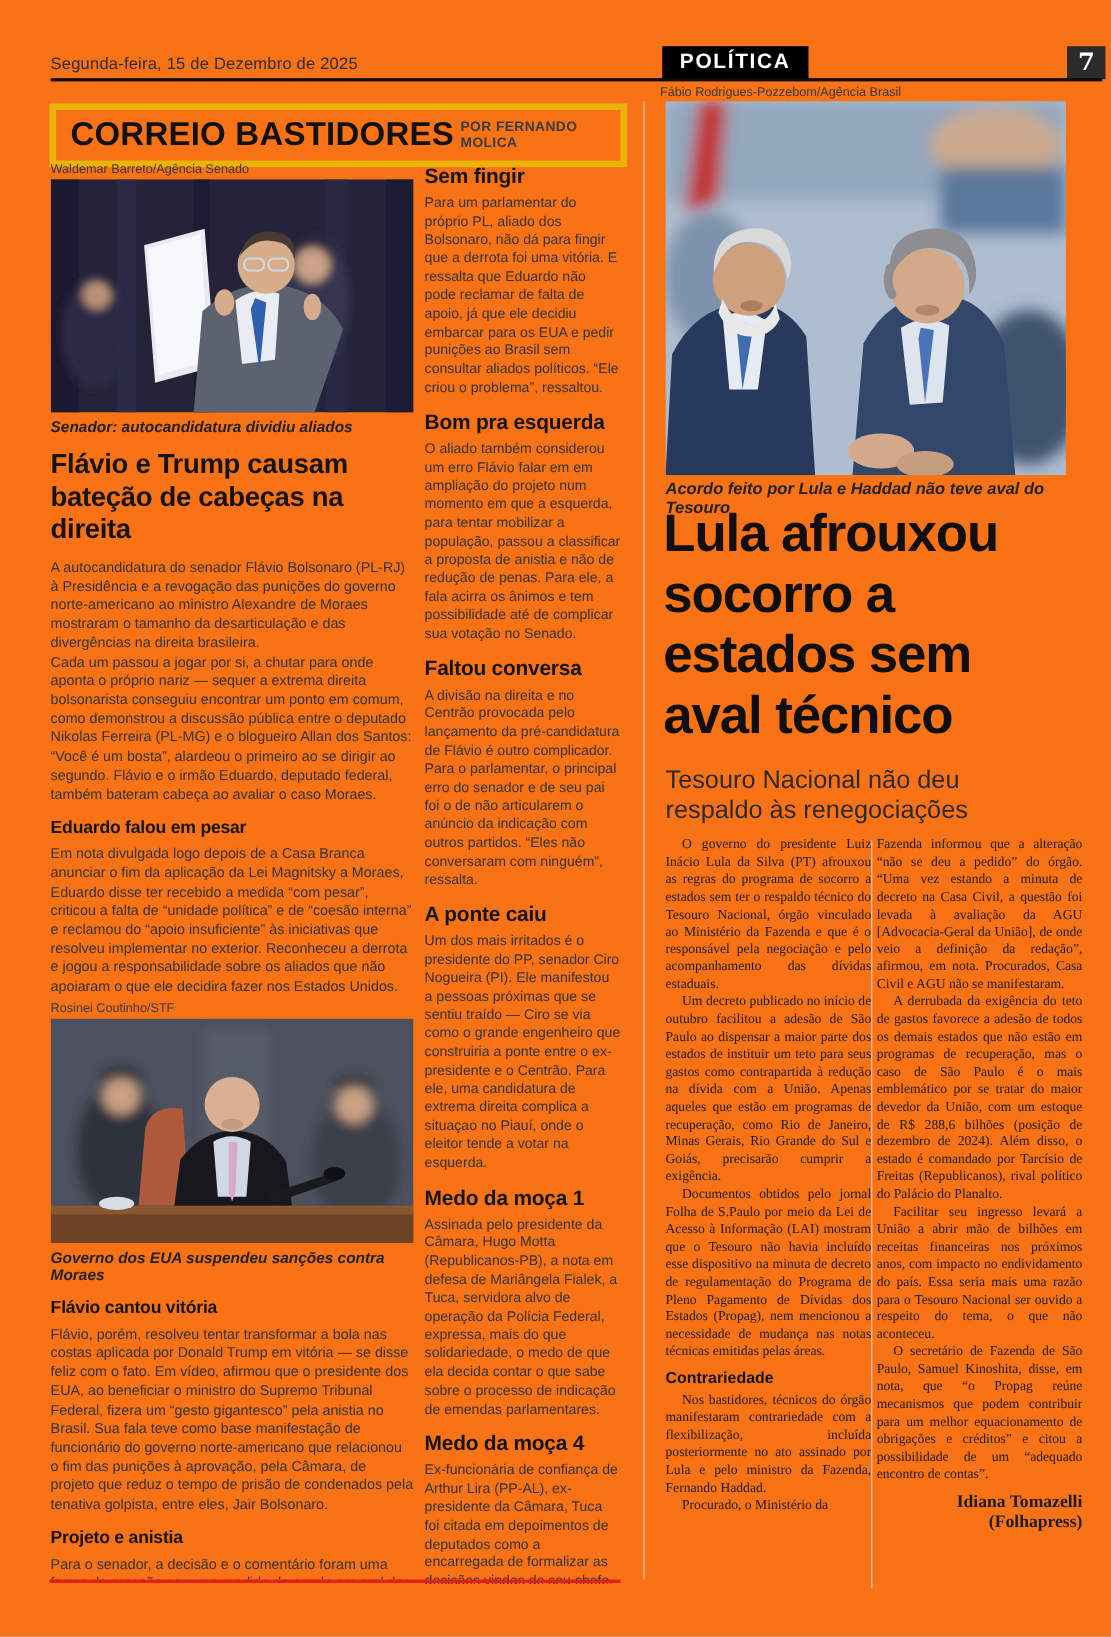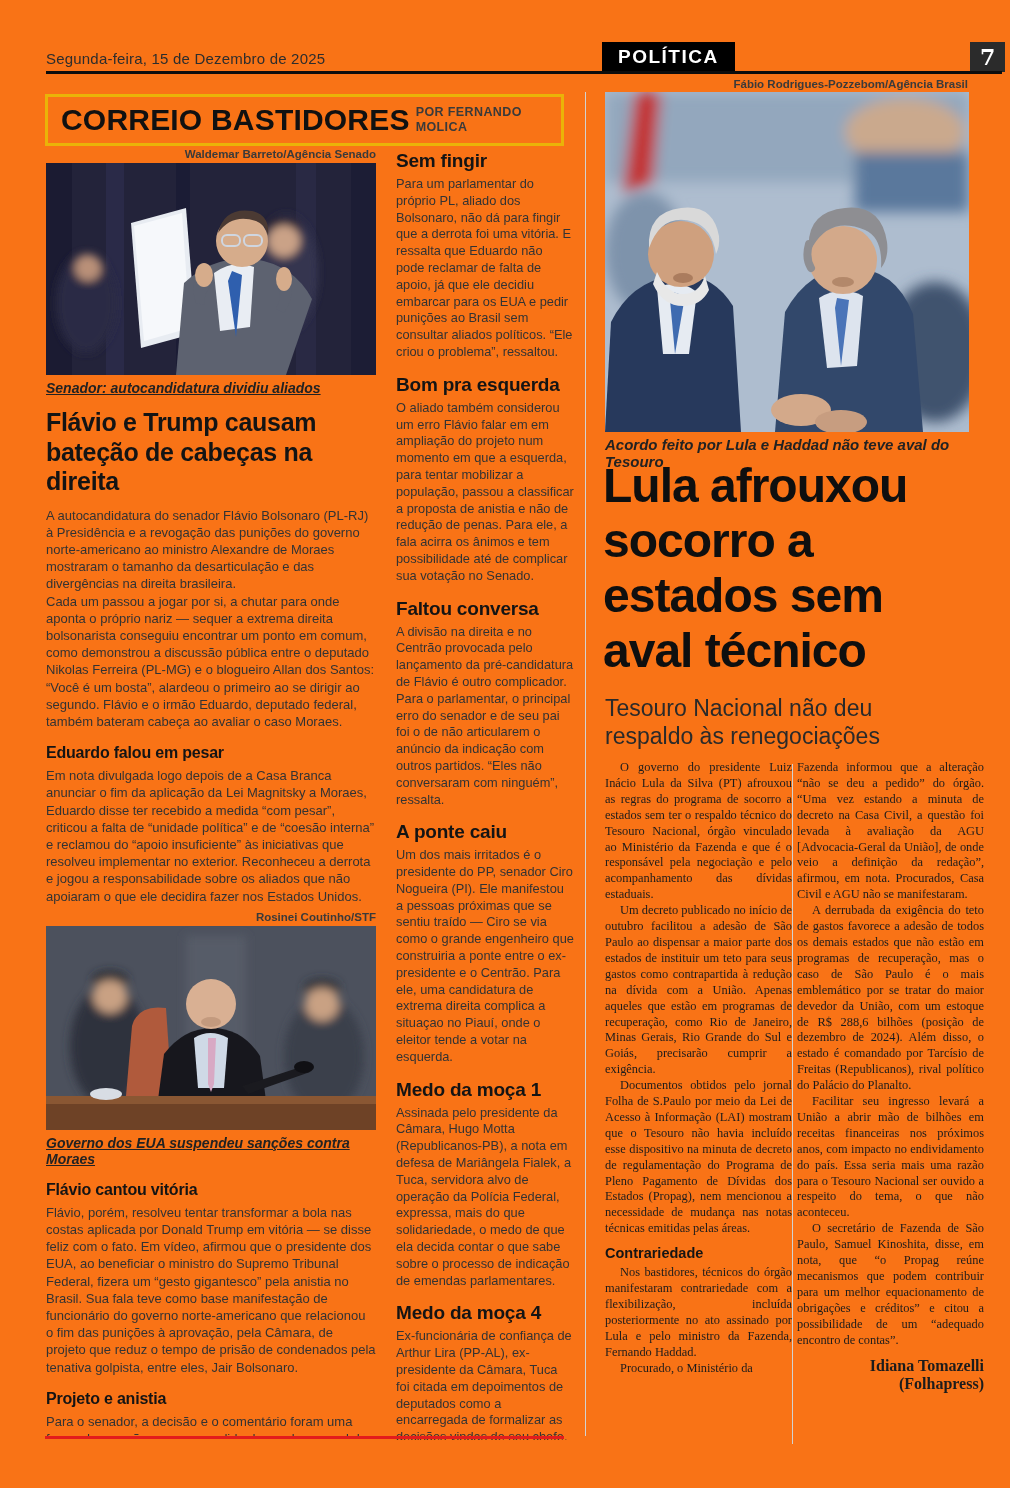--- a/index.html
+++ b/index.html
@@ -8,35 +8,35 @@
         box-shadow:0 0 4px rgba(0,0,0,.25);padding-left:12px;}
   
   .date{position:absolute;left:46px;top:50px;font-size:15px;color:#2d2d2d;letter-spacing:.2px;}
   .header-rule{position:absolute;left:46px;top:71px;width:956px;height:3px;background:#0d0d0d;}
   .politica{position:absolute;left:602px;top:42px;background:#000;color:#fff;font-weight:bold;
             font-size:19px;letter-spacing:1.5px;padding:4px 16px;}
   .nameplate{position:absolute;left:766px;top:44px;font-family:"DejaVu Serif",serif;
              font-weight:bold;font-size:25px;color:#0d0d0d;letter-spacing:-.5px;}
   .pagenum{position:absolute;left:970px;top:42px;background:#2b2b2b;color:#fff;
            font-family:"DejaVu Serif",serif;font-weight:bold;font-size:22px;padding:2px 10px;}
-  .credit{font-size:11.5px;font-weight:bold;color:#3a3a3a;text-align:right;}
+  .credit{font-size:11.5px;font-weight:normal;color:#3a3a3a;text-align:left;}
   .main-photo-credit{position:absolute;left:600px;top:78px;width:368px;}
   
-  .bast-box{position:absolute;left:45px;top:94px;width:513px;height:46px;border:3px solid #eab308;
+  .bast-box{position:absolute;left:45px;top:94px;width:513px;height:46px;border:6px solid #eab308;
             display:flex;align-items:center;}
   .bast-title{font-size:30px;font-weight:900;color:#111;letter-spacing:.2px;margin-left:13px;}
   .bast-byline{font-size:12.5px;font-weight:bold;color:#3a3a3a;margin-left:6px;line-height:1.2;
                letter-spacing:.4px;}
   .bast-bottom-rule{position:absolute;left:45px;top:1436px;width:519px;height:3px;background:#e31c1c;}
   
   .leftcol{position:absolute;left:46px;top:148px;width:330px;height:1288px;overflow:hidden;}
-  .midcol{position:absolute;left:386px;top:150px;width:178px;height:1290px;overflow:hidden;margin-left:10px;}
+  .midcol{position:absolute;left:386px;top:150px;width:178px;height:1290px;overflow:hidden;}
   .leftcol .credit{margin-bottom:3px;}
   .photo{display:block;width:100%;}
-  .caption{font-size:14px;font-weight:bold;font-style:italic;color:#222;margin:5px 0 2px;text-decoration:underline;}
+  .caption{font-size:14px;font-weight:bold;font-style:italic;color:#222;margin:5px 0 2px;}
   .story-headline{font-size:25px;line-height:1.18;font-weight:800;color:#141414;
                   white-space:pre-line;margin:12px 0 10px;letter-spacing:-.3px;}
   .body-sans{font-size:13px;line-height:17.2px;color:#333;}
   .body-sans p{margin:0;}
   .subhead{font-size:16px;font-weight:800;color:#141414;margin:14px 0 5px;letter-spacing:-.2px;}
   .midcol .subhead{font-size:19px;margin:13px 0 4px;}
   .midcol .body-sans{font-size:12.8px;line-height:16.8px;}
   .midcol > div:first-child .subhead{margin-top:0;}
   
   .main-photo{position:absolute;left:605px;top:92px;width:364px;height:340px;}

